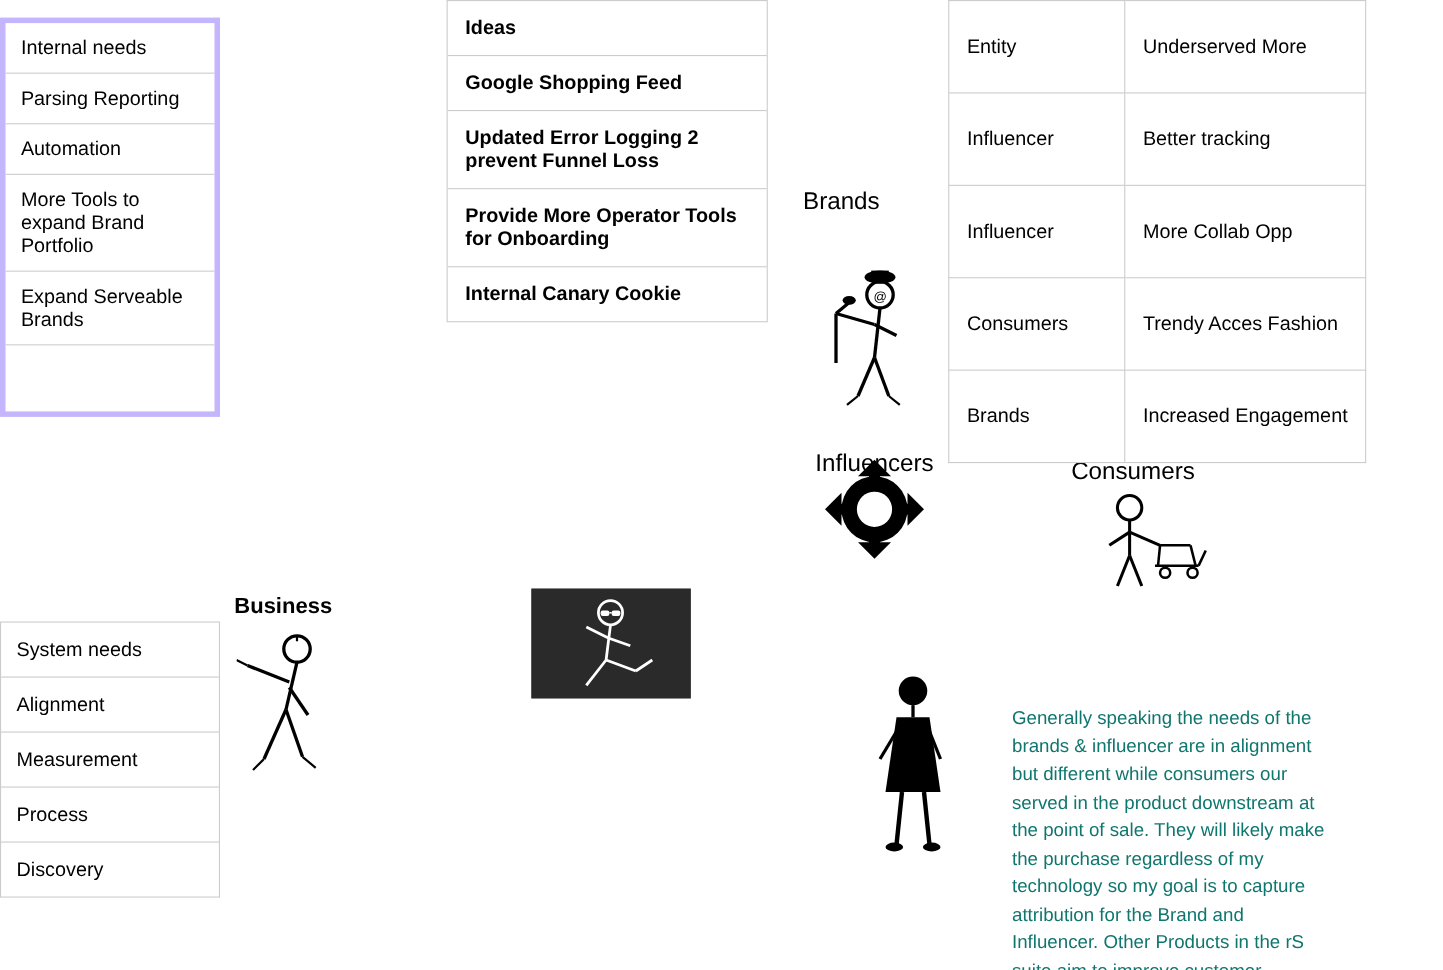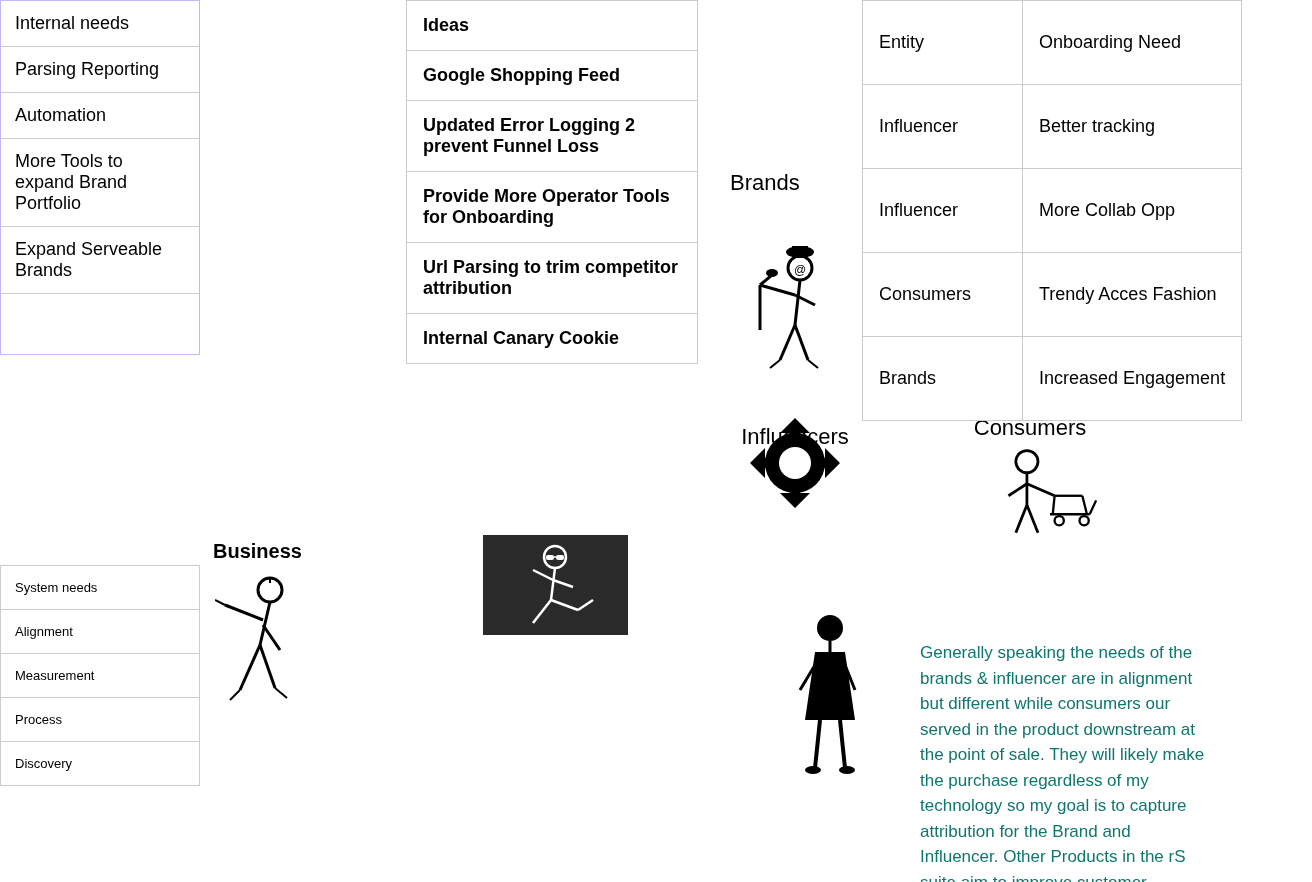--- a/index.html
+++ b/index.html
@@ -16,25 +16,25 @@
       display: flex;
       width: 1312px;
       min-height: 882px;
       position: relative;
     }
 
     
     .left-column {
       width: 200px;
       flex-shrink: 0;
-      border: 1px solid #c4b5fd;
+      border: 5px solid #c4b5fd;
       display: flex;
       flex-direction: column;
       align-self: flex-start;
-      margin-top: 0;
+      margin-top: 16px;
     }
 
     .left-column .cell {
       border-bottom: 1px solid #ccc;
       padding: 12px 14px;
       font-size: 18px;
       font-weight: 400;
     }
 
     .left-column .cell:last-child {
@@ -49,21 +49,21 @@
       display: flex;
       flex-direction: column;
       position: absolute;
       top: 565px;
       left: 0;
     }
 
     .bottom-left-column .cell {
       border-bottom: 1px solid #ccc;
       padding: 14px 14px;
-      font-size: 13px;
+      font-size: 18px;
       font-weight: 400;
     }
 
     .bottom-left-column .cell:last-child {
       border-bottom: none;
     }
 
     
     .ideas-column {
       position: absolute;
@@ -113,21 +113,21 @@
       position: absolute;
       left: 730px;
       top: 400px;
       text-align: center;
       width: 130px;
     }
 
     .influencers-label {
       font-size: 22px;
       font-weight: 400;
-      margin-top: 24px;
+      margin-top: 8px;
       text-align: center;
     }
 
     
     .right-table {
       position: absolute;
       left: 862px;
       top: 0;
       border-collapse: collapse;
     }
@@ -242,21 +242,20 @@
     <div class="cell">Measurement</div>
     <div class="cell">Process</div>
     <div class="cell">Discovery</div>
   </div>
 
   <div class="ideas-column">
     <div class="cell">Ideas</div>
     <div class="cell">Google Shopping Feed</div>
     <div class="cell">Updated Error Logging 2 prevent Funnel Loss</div>
     <div class="cell">Provide More Operator Tools for Onboarding</div>
-    <div class="cell">Url Parsing to trim competitor attribution</div>
     <div class="cell">Internal Canary Cookie</div>
   </div>
 
   <div class="brands-section">
     <div class="brands-label">Brands</div>
   </div>
 
   <div class="figure-brands">
     <svg viewBox="0 0 110 170" xmlns="http://www.w3.org/2000/svg">
 
@@ -392,21 +391,21 @@
 
       <ellipse cx="23" cy="160" rx="8" ry="4" fill="#000"></ellipse>
       <ellipse cx="57" cy="160" rx="8" ry="4" fill="#000"></ellipse>
     </svg>
   </div>
 
   <table class="right-table">
     <tbody>
         <tr>
       <td>Entity</td>
-      <td>Onboarding Need</td>
+      <td>Underserved More</td>
     </tr>
     <tr>
       <td>Influencer</td>
       <td>Better tracking</td>
     </tr>
     <tr>
       <td>Influencer</td>
       <td>More Collab Opp</td>
     </tr>
     <tr>

